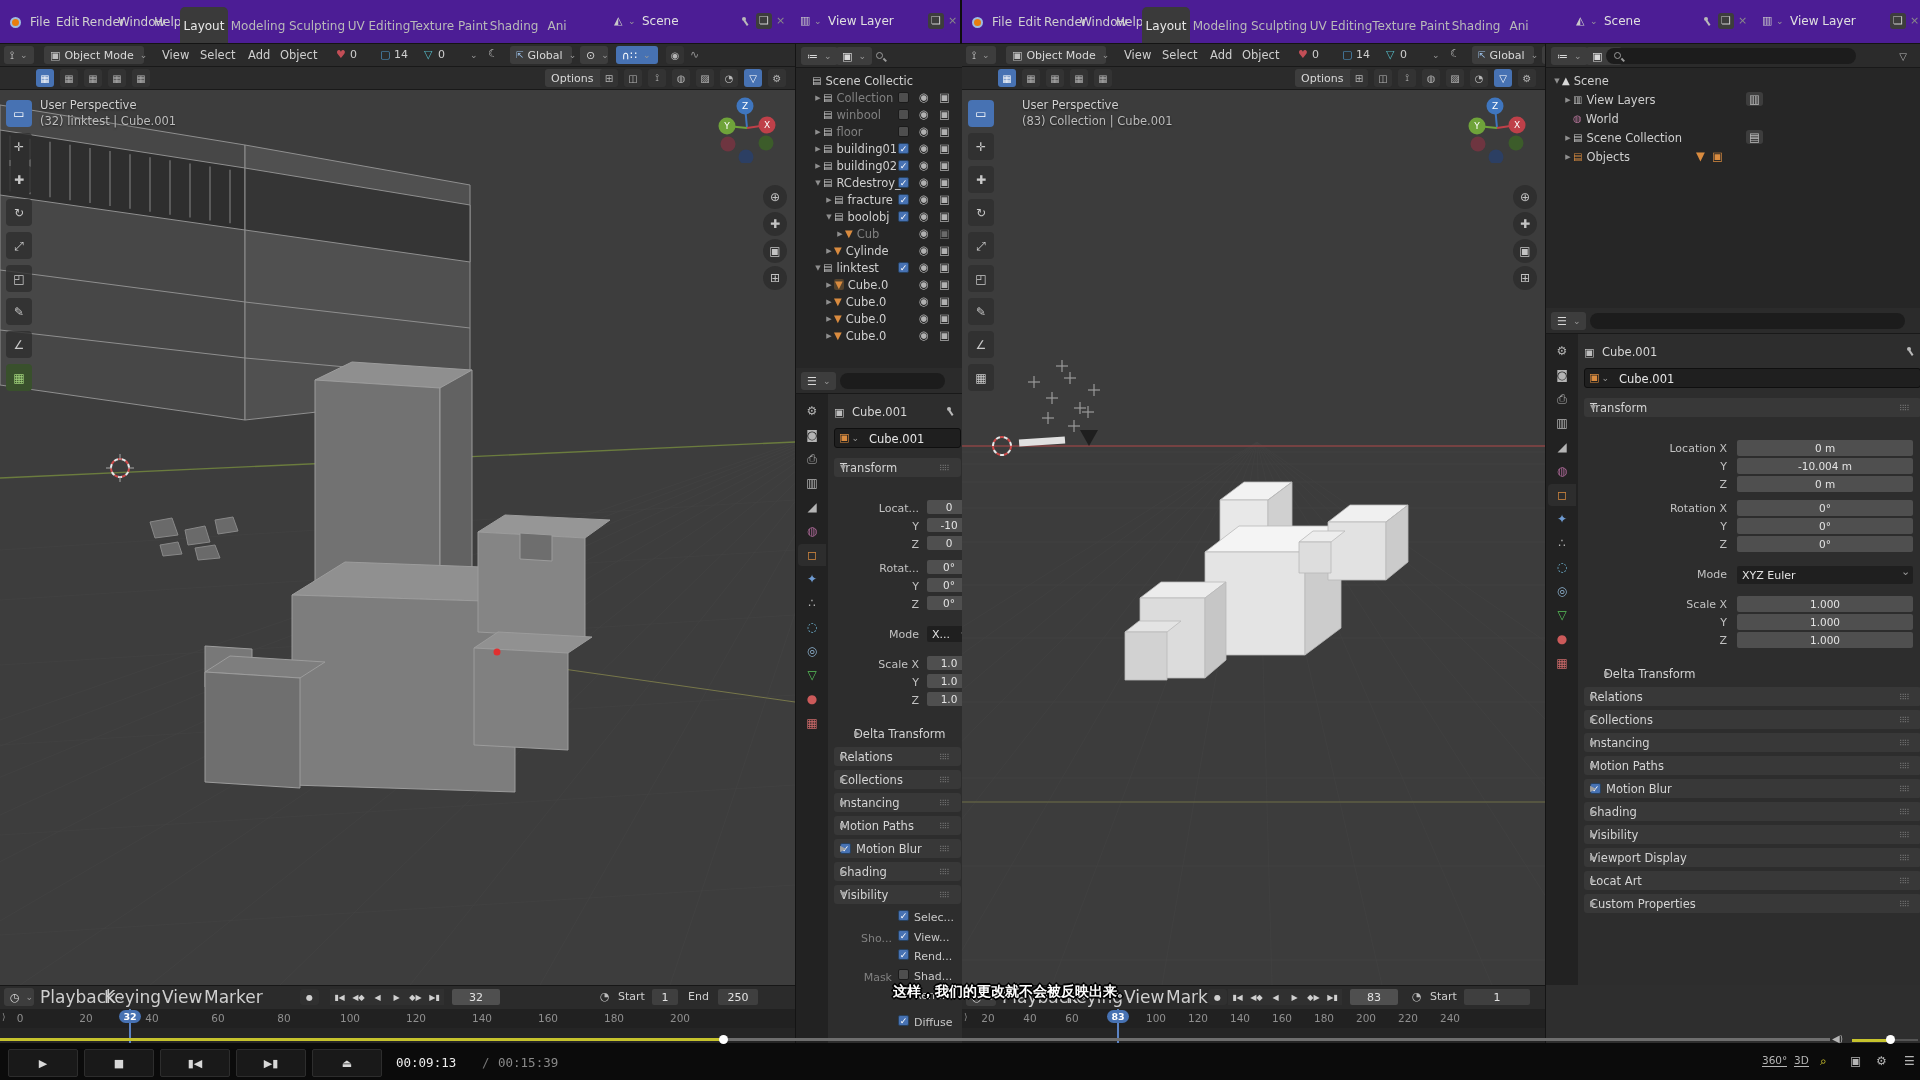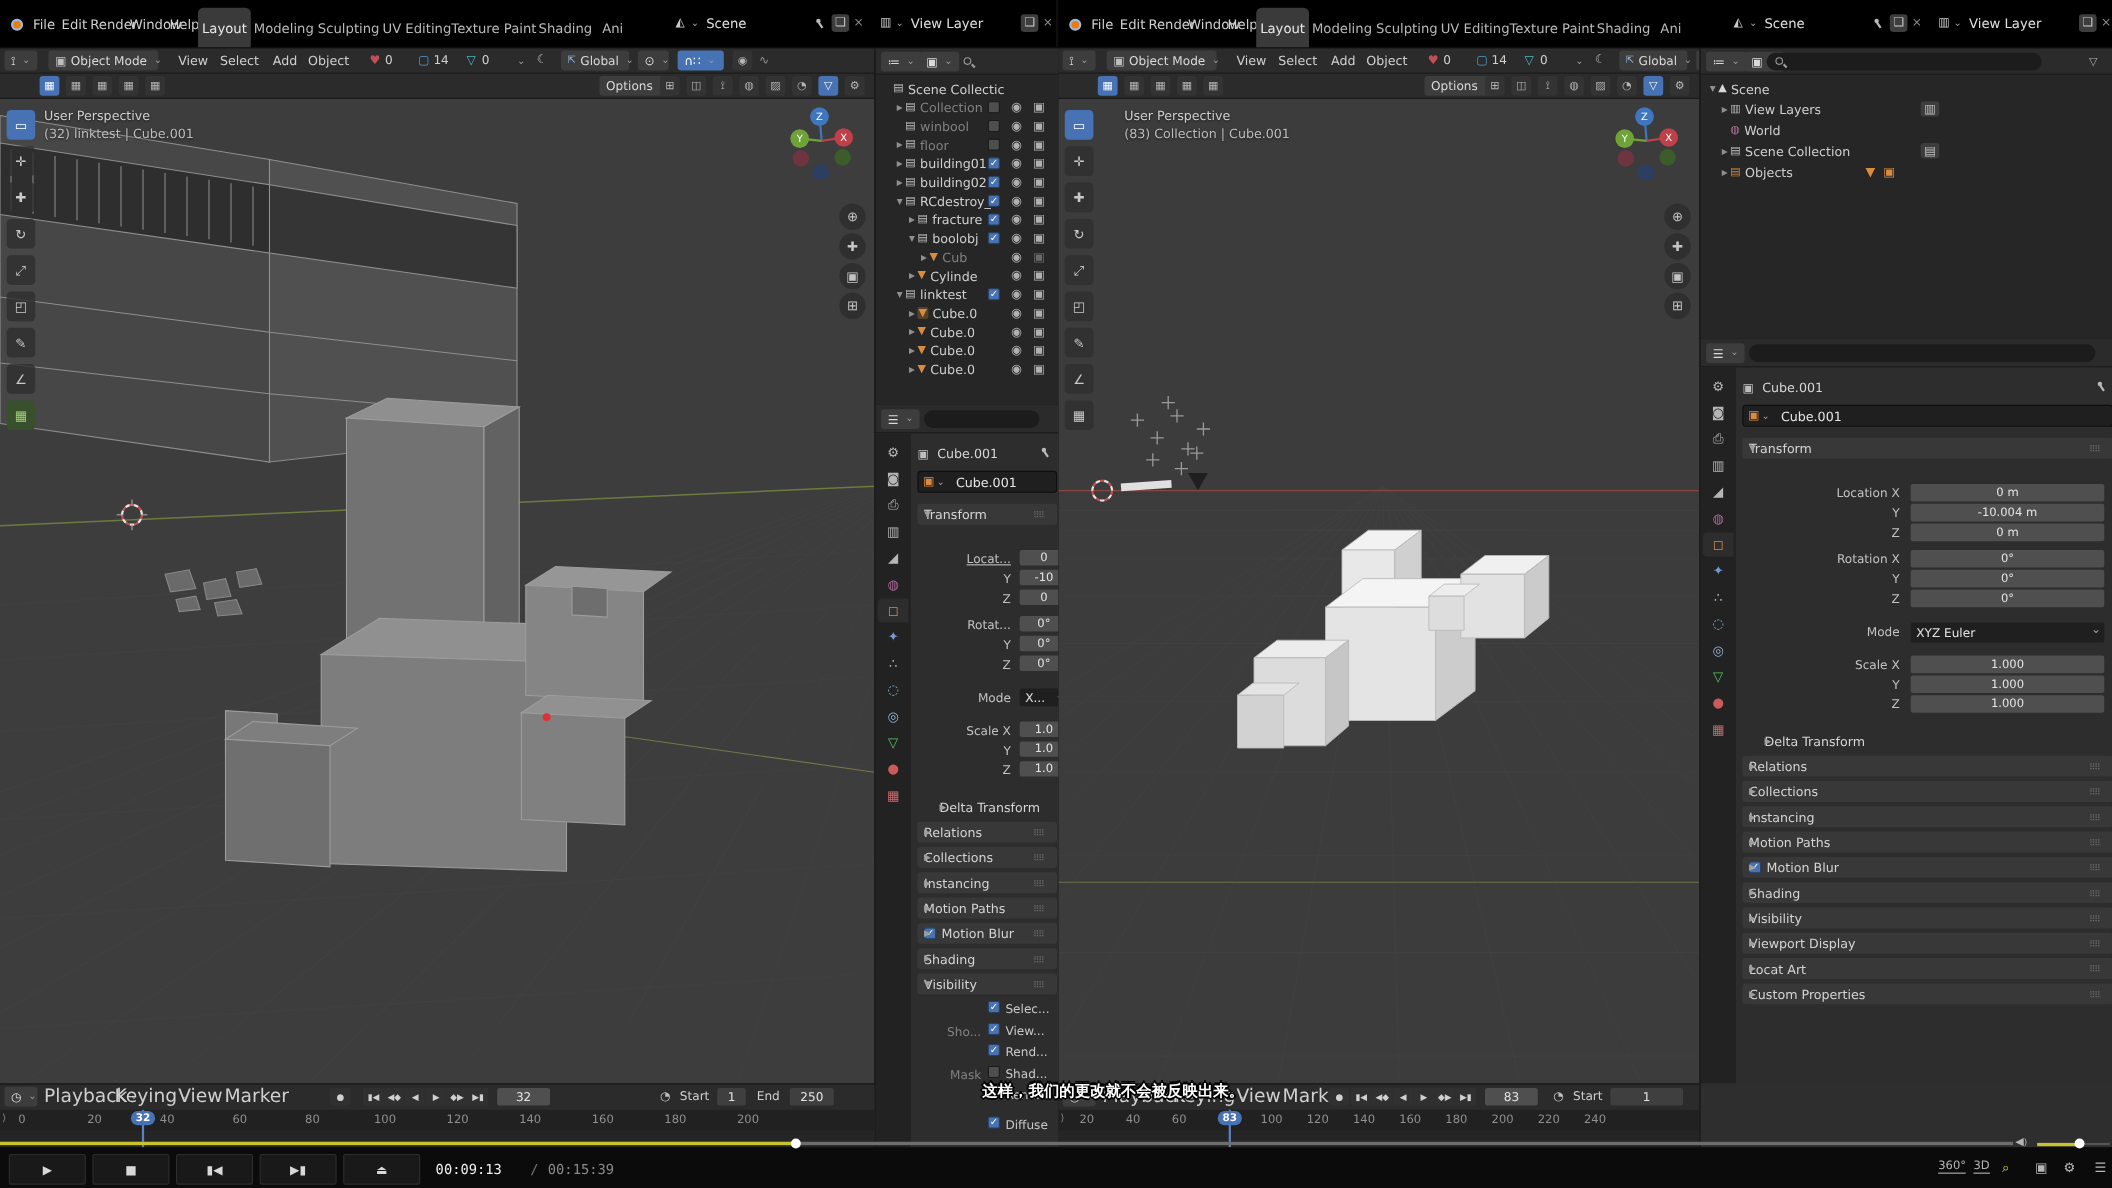--- a/index.html
+++ b/index.html
@@ -1,20 +1,20 @@
 <!DOCTYPE html>
 <html><head>
 <meta charset="utf-8">
 <style>
   html,body{margin:0;padding:0;background:#000;}
   #app{position:relative;width:1920px;height:1080px;overflow:hidden;
        font-family:"DejaVu Sans","Liberation Sans",sans-serif;font-size:11px;color:#d6d6d6;
        background:#161616;}
   #app *{position:absolute;box-sizing:border-box;white-space:nowrap;}
-  .bar{background:#000000;}
+  .bar{background:#4c1d95;}
   .hdr{background:#2b2b2b;border-bottom:1px solid #191919;}
   .menu-item{top:0;height:100%;display:flex;align-items:center;color:#cfcfcf;font-size:12px;padding:0 4px;}
   .tab{top:7px;height:37px;display:flex;align-items:center;justify-content:center;color:#b9b9b9;font-size:12px;
        border-radius:5px 5px 0 0;}
   .tab.active{background:#3a3a3a;color:#e8e8e8;}
   .btnbox{height:18px;top:2px;background:#3d3d3d;border-radius:3px;display:flex;align-items:center;
           padding:0 6px;gap:4px;color:#d9d9d9;}
   .dd:after{content:"⌄";font-size:9px;color:#9a9a9a;margin-left:2px;}
   .mini{width:18px;height:18px;top:2px;background:#333;border-radius:3px;display:flex;align-items:center;
         justify-content:center;font-size:10px;color:#b5b5b5;}
@@ -493,21 +493,21 @@
         <div class="pin" style="left: 151px; top: 13px;"></div>
         <div style="left: 38px; top: 34px; width: 127px; height: 20px; background: rgb(31, 31, 31); border-radius: 3px; border: 1px solid rgb(15, 15, 15);">
           <div class="dd" style="left: 4px; top: 2px; color: rgb(217, 139, 63);">▣</div>
           <div style="left: 34px; top: 3px; color: rgb(230, 230, 230); font-size: 11.5px;">Cube.001</div>
         </div>
         <div class="panel-h" style="left: 38px; top: 64px; width: 127px;">
           <div class="car">▼</div>
           <div style="position: static;">Transform</div>
           <div class="grip" style="left: 105px; top: 6px;">⠿⠿</div>
         </div>
-        <div class="flbl" style="left: 38px; top: 108px; width: 85px; text-decoration: underline;">Locat...</div>
+        <div class="flbl" style="left: 38px; top: 108px; width: 85px;">Locat...</div>
         <div class="fld" style="left: 131px; top: 106px; width: 44px; height: 14px; font-size: 10.5px;">0</div>
         <div class="flbl" style="left: 38px; top: 126px; width: 85px;">Y</div>
         <div class="fld" style="left: 131px; top: 124px; width: 44px; height: 14px; font-size: 10.5px;">-10</div>
         <div class="flbl" style="left: 38px; top: 144px; width: 85px;">Z</div>
         <div class="fld" style="left: 131px; top: 142px; width: 44px; height: 14px; font-size: 10.5px;">0</div>
         <div class="flbl" style="left: 38px; top: 168px; width: 85px;">Rotat...</div>
         <div class="fld" style="left: 131px; top: 166px; width: 44px; height: 14px; font-size: 10.5px;">0°</div>
         <div class="flbl" style="left: 38px; top: 186px; width: 85px;">Y</div>
         <div class="fld" style="left: 131px; top: 184px; width: 44px; height: 14px; font-size: 10.5px;">0°</div>
         <div class="flbl" style="left: 38px; top: 204px; width: 85px;">Z</div>

